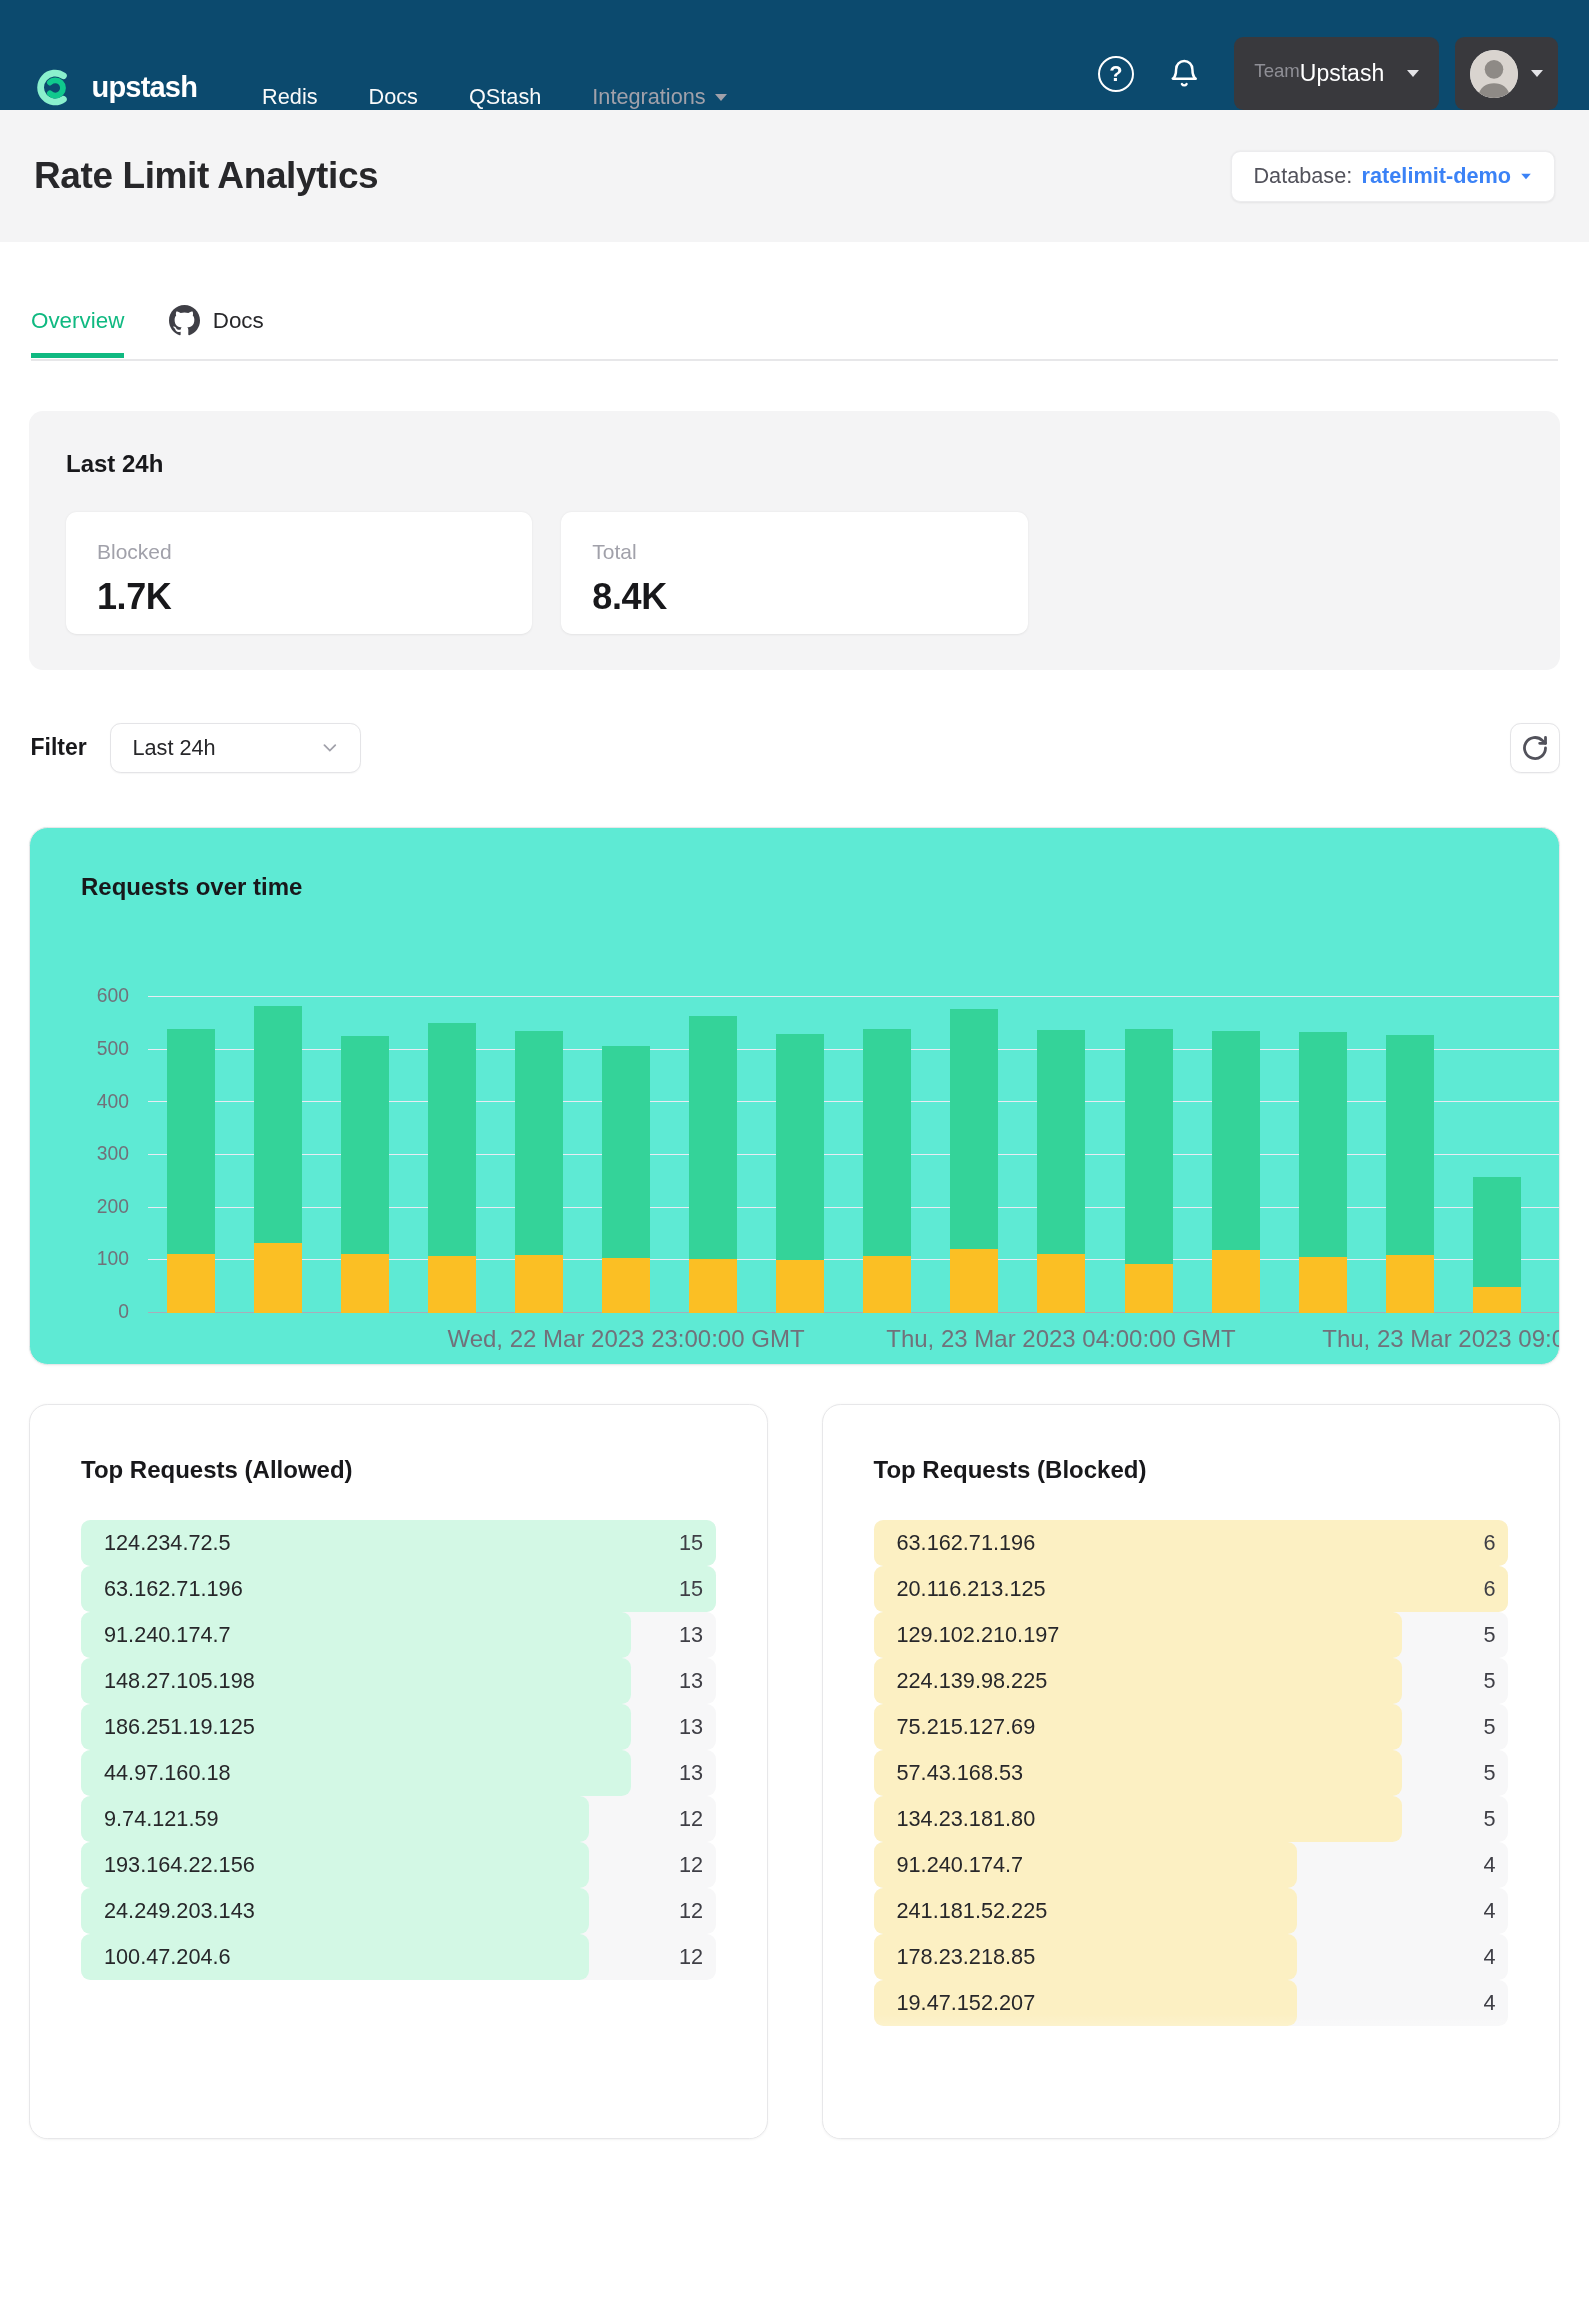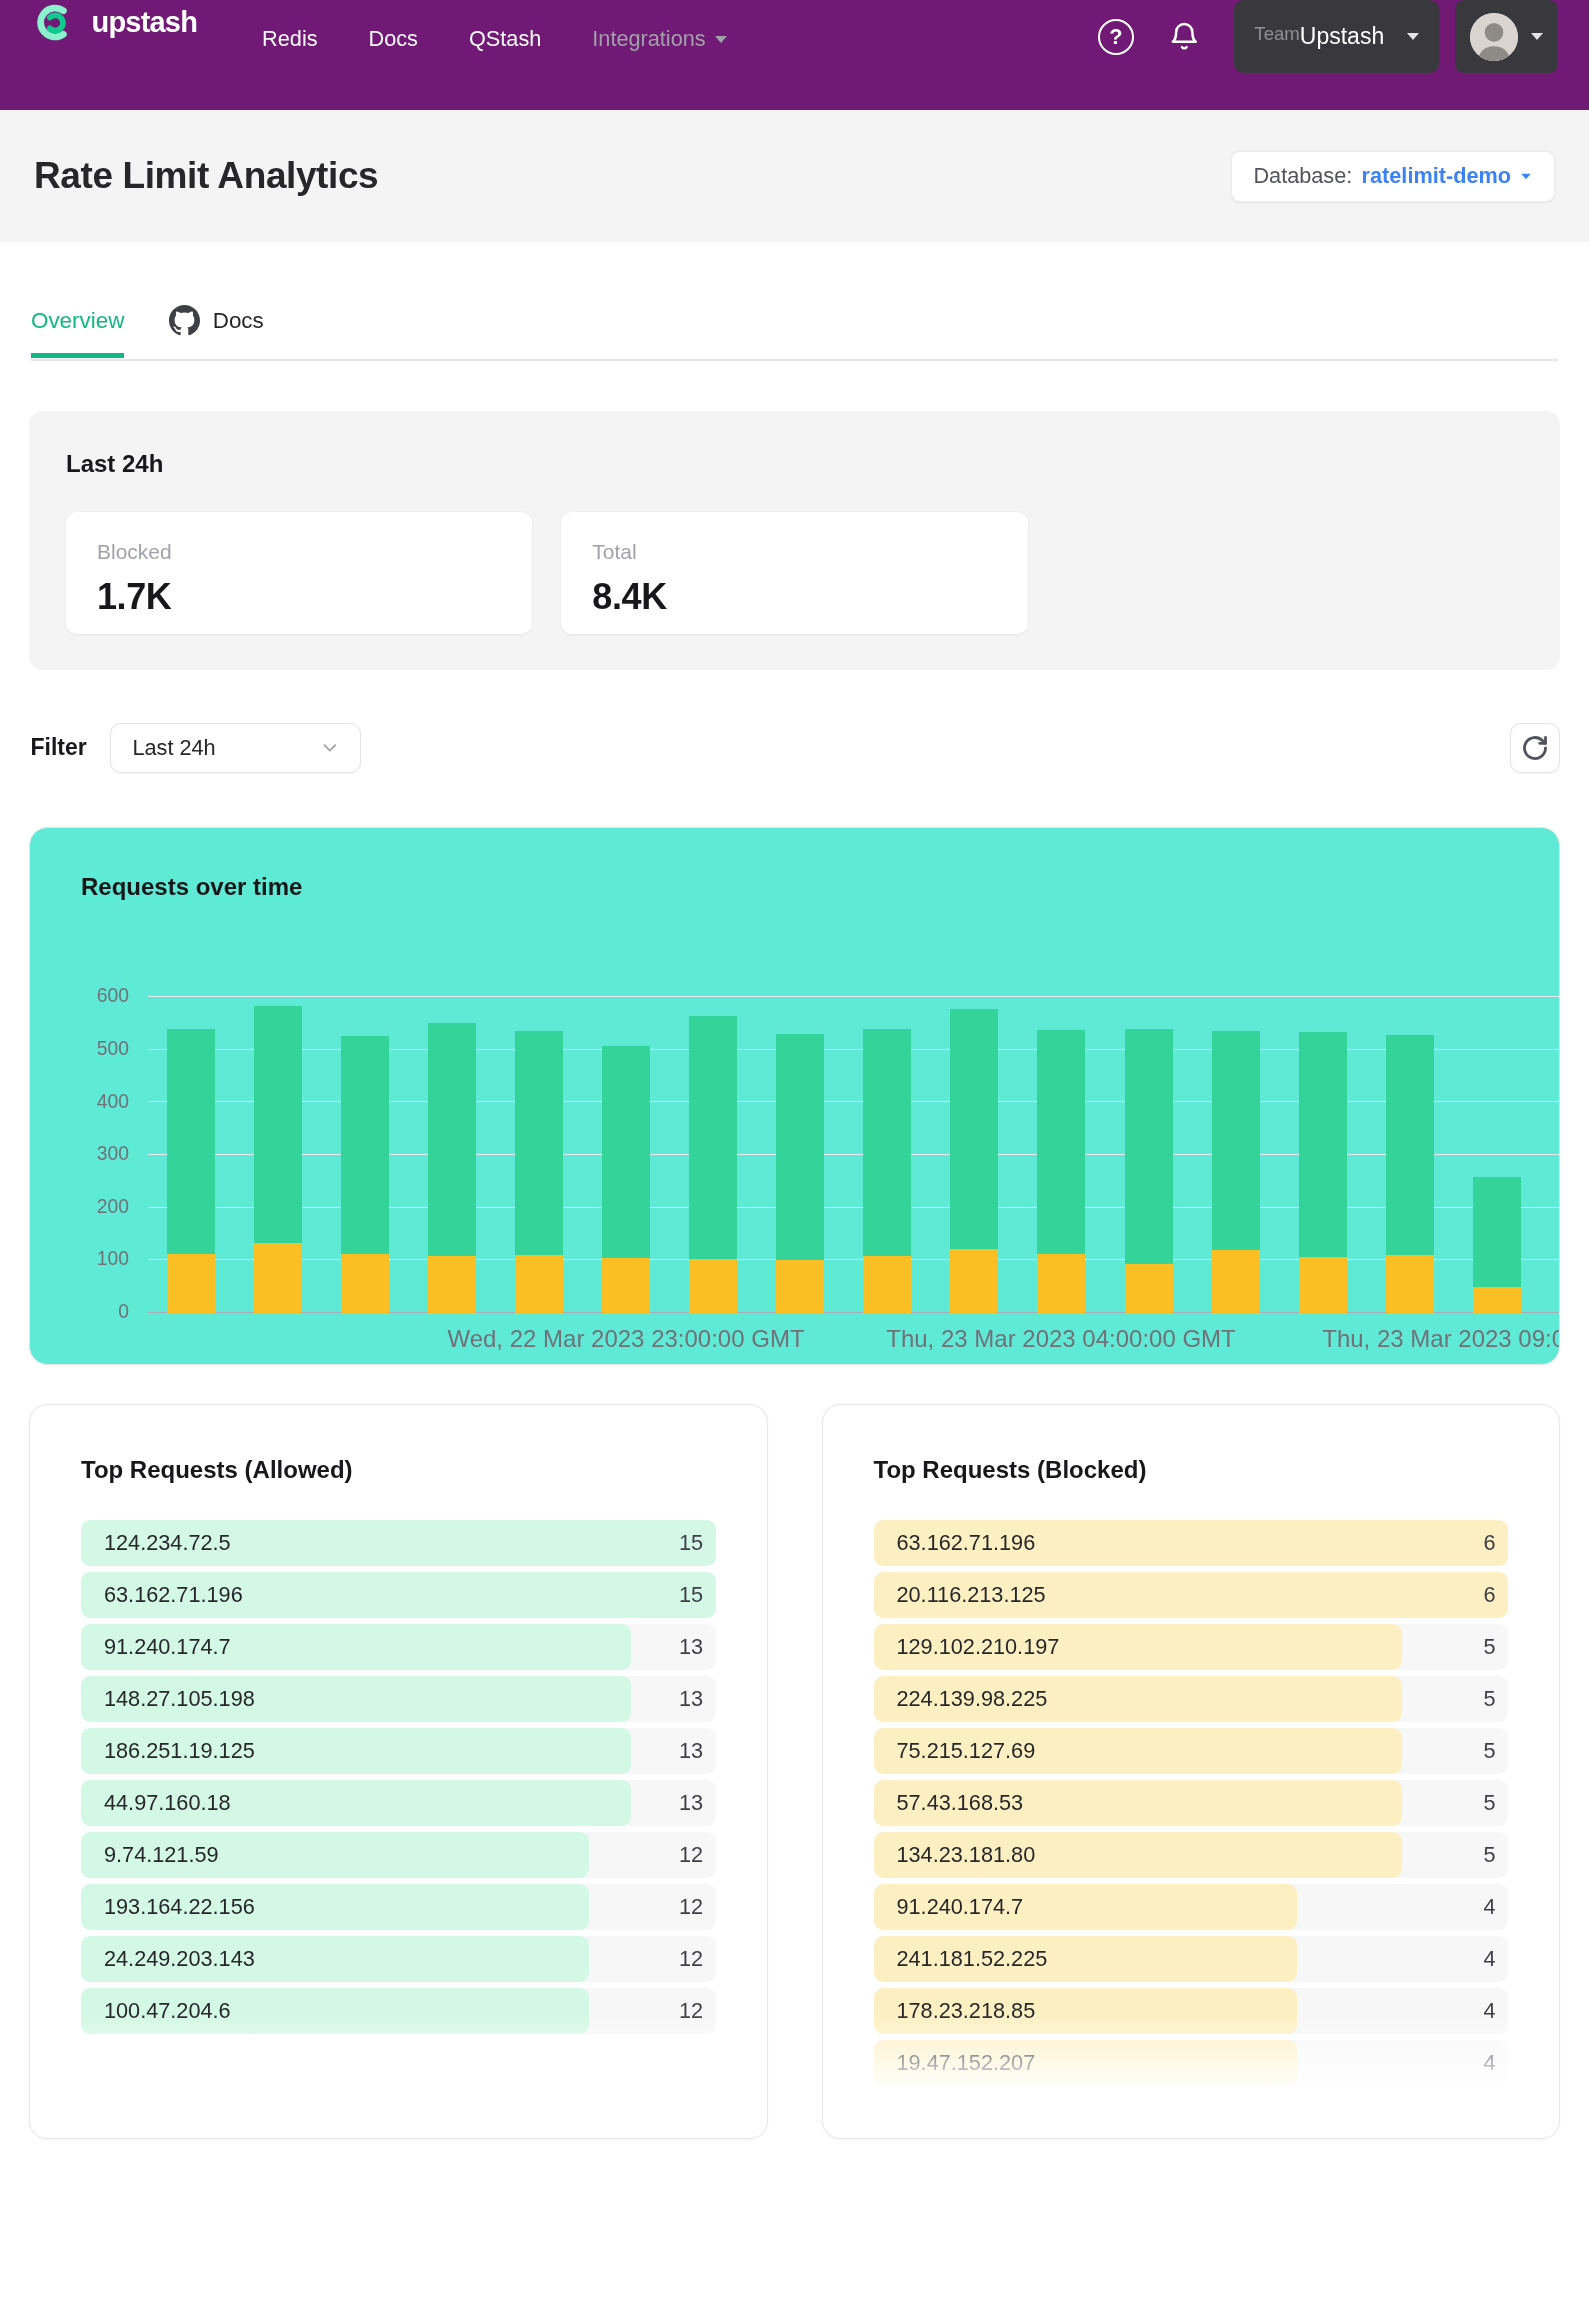--- a/index.html
+++ b/index.html
@@ -1,20 +1,20 @@
 <!DOCTYPE html>
 <html style="font-size:12.4px"><head>
 <meta charset="utf-8">
 <style>
   * { margin:0; padding:0; box-sizing:border-box; }
   html,body { width:1589px; }
   body { height:2319px; background:#fff; font-family:"Liberation Sans", sans-serif; color:#18181b; overflow:hidden; position:relative; }
 
   
-  .navbar { height:110px; background:#701a75; display:flex; align-items:flex-start; padding:0 31px; }
+  .navbar { height:110px; background:#0c4a6e; display:flex; align-items:flex-end; padding:0 31px; }
   .brand { display:flex; align-items:center; gap:15.5px; }
   .brand-name { color:#fff; font-size:29px; font-weight:700; letter-spacing:-0.8px; }
   .nav-links { display:flex; align-items:center; gap:51px; margin-left:65px;margin-top:26px; }
   .nav-link { color:#fafafa; font-size:21.7px; cursor:pointer; }
   .nav-link.muted { color:#a1a1aa; display:flex; align-items:center; gap:9.3px; }
   .caret { width:0; height:0; border-left:7px solid transparent; border-right:7px solid transparent; border-top:8.5px solid currentColor; display:inline-block; }
   .caret.sm { border-left-width:6.2px; border-right-width:6.2px; border-top-width:7px; }
   .nav-right { margin-left:auto; display:flex; align-items:center; gap:34px; }
   .icon-btn { background:none; border:none; cursor:pointer; display:flex; align-items:center; }
   .team-btn { background:#39393d; border:none; border-radius:9.3px; height:73px; padding:0 20px; display:flex; align-items:center; gap:23px; cursor:pointer; }
@@ -64,21 +64,21 @@
   .gridline.axis { background:#a9adb9; }
   .ytick { position:absolute; left:0; width:99px; text-align:right; font-size:19.3px; color:#71717a; }
   .bar-seg { position:absolute; }
   .xlabels { position:absolute; top:497px; left:0; right:0; height:31px; }
   .xtick { position:absolute; transform:translateX(-50%); white-space:nowrap; font-size:24px; color:#71717a; }
 
   
   .lists { margin:39px 29px 0; display:grid; grid-template-columns:1fr 1fr; gap:54px; }
   .list-card { height:735px; background:#fff; border:0.8px solid #e7e7e9; border-radius:18.6px; box-shadow:0 0.8px 2.3px rgba(0,0,0,.05); padding:51px 51px 0; position:relative; overflow:hidden; }
   .list-title { font-size:24px; font-weight:700; color:#18181b; margin-bottom:36px; }
-  .rows { display:flex; flex-direction:column; gap:6px; }
+  .rows { display:flex; flex-direction:column; gap:0; }
   .lrow { position:relative; height:46px; background:#f7f7f8; border-radius:9.3px; }
   .lrow-bar { position:absolute; top:0; bottom:0; left:0; border-radius:9.3px; }
   .lrow-ip { position:absolute; left:23px; top:50%; transform:translateY(-50%); font-size:21.7px; color:#27272a; }
   .lrow-count { position:absolute; right:12.4px; top:50%; transform:translateY(-50%); font-size:21.7px; color:#3f3f46; }
   .list-fade { position:absolute; left:1.5px; right:1.5px; bottom:0; height:124px; background:linear-gradient(to top, #ffffff 35%, rgba(255,255,255,0)); pointer-events:none; }
 </style>
 </head>
 <body>
 
 <header class="navbar">

